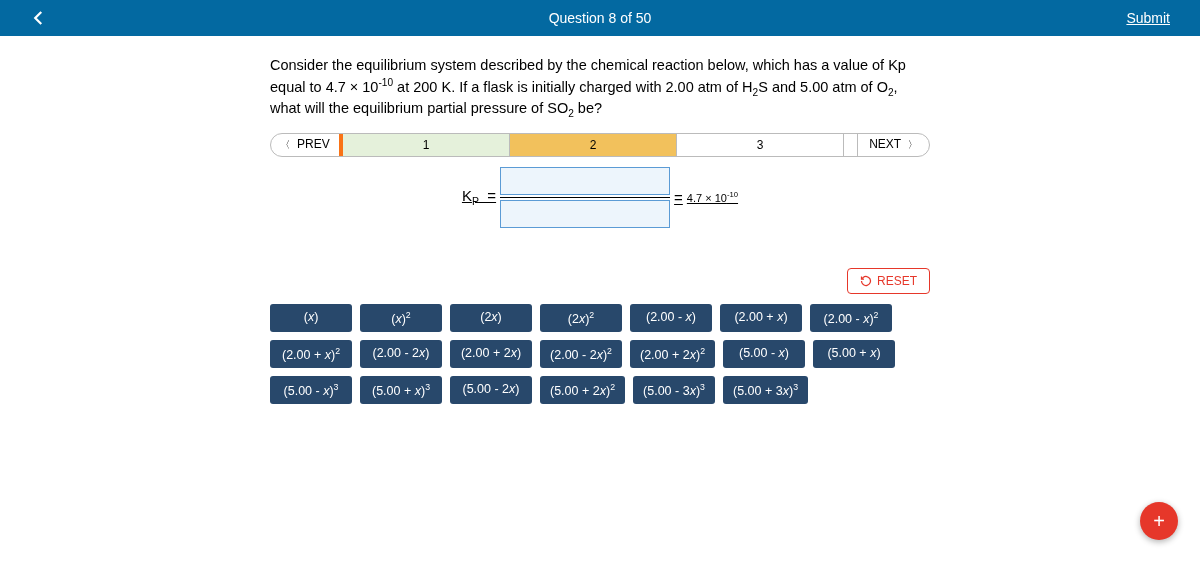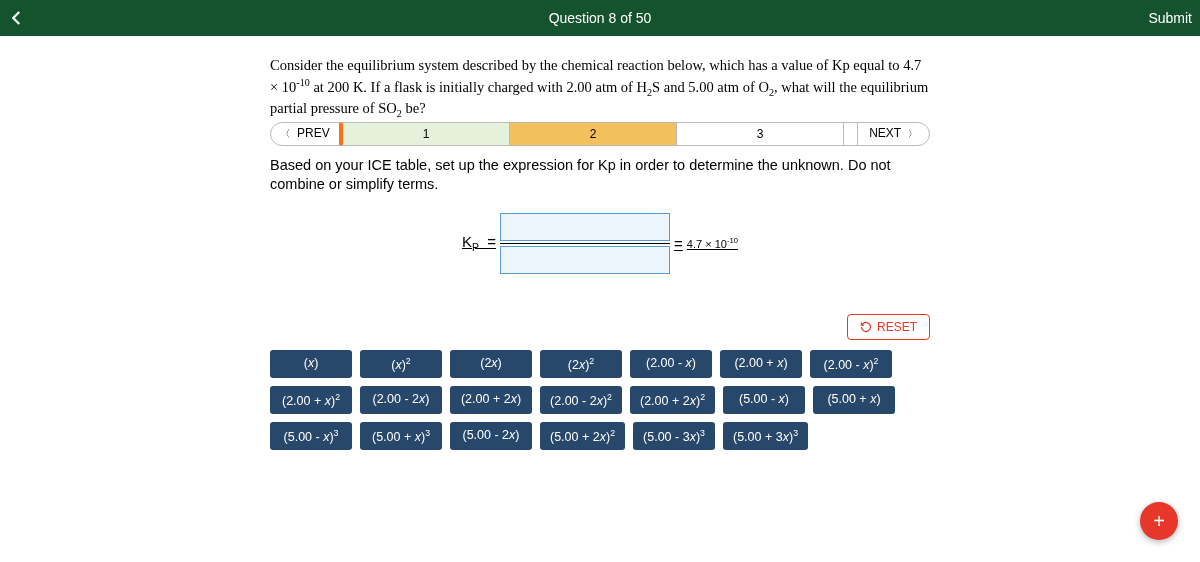--- a/index.html
+++ b/index.html
@@ -1,23 +1,23 @@
 <!DOCTYPE html>
 <html><head>
 <meta charset="utf-8">
 <style>
   * { box-sizing: border-box; margin: 0; padding: 0; }
   body { font-family: Arial, Helvetica, sans-serif; background: #fff; width: 1200px; height: 562px; overflow: hidden; position: relative; }
-  .topbar { background: #14532d; color: #fff; height: 36px; display: flex; align-items: center; justify-content: space-between; padding: 0 8px; font-size: 14px; }
+  .topbar { background: #0369a1; color: #fff; height: 36px; display: flex; align-items: center; justify-content: space-between; padding: 0 30px; font-size: 14px; text-decoration: underline; }
   .back-btn { cursor: pointer; }
   .back-btn svg { width: 18px; height: 18px; display: block; }
   .topbar-title { position: absolute; left: 50%; transform: translateX(-50%); font-size: 14px; }
   .submit-btn { cursor: pointer; font-size: 14px; }
   .content { padding: 20px 270px 0 270px; font-size: 14.5px; color: #000; }
-  .question-text { line-height: 1.35; margin-bottom: 1px; font-family: Liberation Serif, serif; }
+  .question-text { line-height: 1.35; margin-bottom: 12px; }
   .equation { text-align: center; font-size: 15px; margin-bottom: 18px; }
   sub { font-size: 0.7em; vertical-align: sub; }
   sup { font-size: 0.7em; vertical-align: super; }
   .stepnav { display: flex; align-items: center; border: 1px solid #bbb; border-radius: 12px; height: 24px; overflow: hidden; font-size: 12px; background: #fff; margin-bottom: 10px; }
   .stepnav .navbtn { flex: 0 0 72px; text-align: center; line-height: 22px; cursor: pointer; color: #000; }
   .stepnav .navbtn:first-child { border-right: 4px solid #f97316; }
   .stepnav .navbtn:last-child { border-left: 1px solid #bbb; margin-left: 13px; }
   .stepnav .step { flex: 1; text-align: center; line-height: 22px; cursor: pointer; border-right: 1px solid #bbb; }
   .stepnav .step:last-of-type { border-right: none; }
   .stepnav .step.done { background: #7dbb4d33; }
@@ -61,21 +61,20 @@
       <span class="chev">〈</span>&nbsp;&nbsp;<span>PREV</span>
     </div>
     <div class="step done">1</div>
     <div class="step active">2</div>
     <div class="step">3</div>
     <div class="navbtn">
       <span>NEXT</span>&nbsp;&nbsp;<span class="chev">〉</span>
     </div>
   </div>
 
-  <div class="instr">Based on your ICE table, set up the expression for Kp in order to determine the unknown. Do not combine or simplify terms.</div>
 
   <div class="kp-row">
     <span class="kp-label">K<sub>P</sub>&nbsp;&nbsp;=</span>
     <div class="fraction">
       <div class="slot"></div>
       <div class="divider"></div>
       <div class="slot"></div>
     </div>
     <span class="kp-label">=</span>
     <span class="kp-value">4.7 × 10<sup>-10</sup></span>

